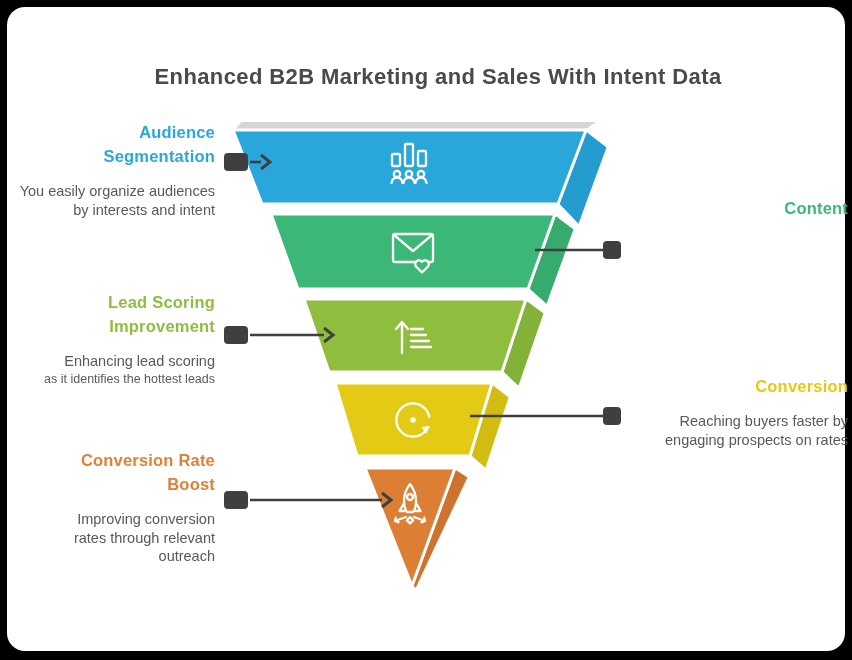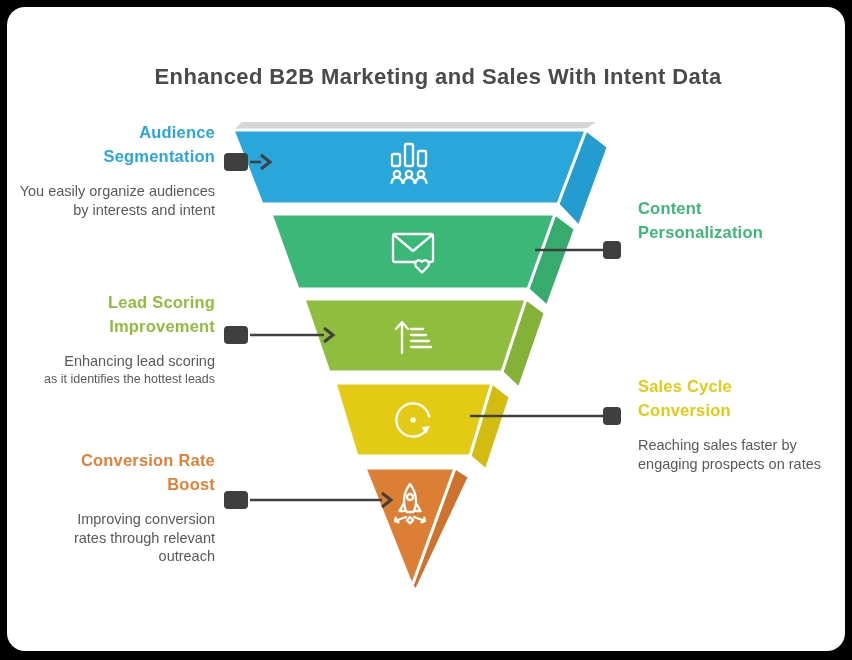--- a/index.html
+++ b/index.html
@@ -4,21 +4,21 @@
 <style>
   html,body{margin:0;padding:0;background:#000;}
   .canvas{position:relative;width:852px;height:660px;background:#000;overflow:hidden;
           font-family:"Liberation Sans",sans-serif;}
   .card{position:absolute;left:7px;top:7px;width:838px;height:644px;background:#fff;border-radius:18px;}
   .overlay{position:absolute;left:0;top:0;}
   .title{position:absolute;top:52px;left:0;width:852px;text-align:center;margin:12px;
          font-size:22px;font-weight:bold;color:#4a4a4a;letter-spacing:0.4px;}
   .ann{position:absolute;}
   .ann.left{right:637px;width:240px;text-align:right;}
-  .ann.right{left:638px;width:210px;text-align:left;}
+  .ann.right{left:638px;width:210px;text-align:right;}
   .ann-heading span{display:block;font-size:16.5px;font-weight:bold;line-height:24px;letter-spacing:0.2px;}
   .ann-desc{margin-top:14px;color:#58595b;}
   .ann-desc span{display:block;font-size:14.5px;line-height:18.5px;}
   .ann-desc span.small{font-size:12.5px;line-height:16px;}
   .icon-stroke{fill:none;stroke:#fff;stroke-width:2.3;stroke-linecap:round;stroke-linejoin:round;}
 </style>
 </head>
 <body>
 
 <div class="canvas">
@@ -149,27 +149,25 @@
     <div class="ann-desc">
       <span>Improving conversion</span>
       <span>rates through relevant</span>
       <span>outreach</span>
     </div>
   </div>
 
   <div class="ann right" style="top:196px">
     <div class="ann-heading" style="color: rgb(59, 184, 119);">
       <span>Content</span>
-      <span>Personalization</span>
     </div>
   </div>
 
   <div class="ann right" style="top:374px">
     <div class="ann-heading" style="color: rgb(227, 203, 21);">
-      <span>Sales Cycle</span>
       <span>Conversion</span>
     </div>
     <div class="ann-desc">
-      <span>Reaching sales faster by</span>
+      <span>Reaching buyers faster by</span>
       <span>engaging prospects on rates</span>
     </div>
   </div>
 </div>
 
 </body></html>

